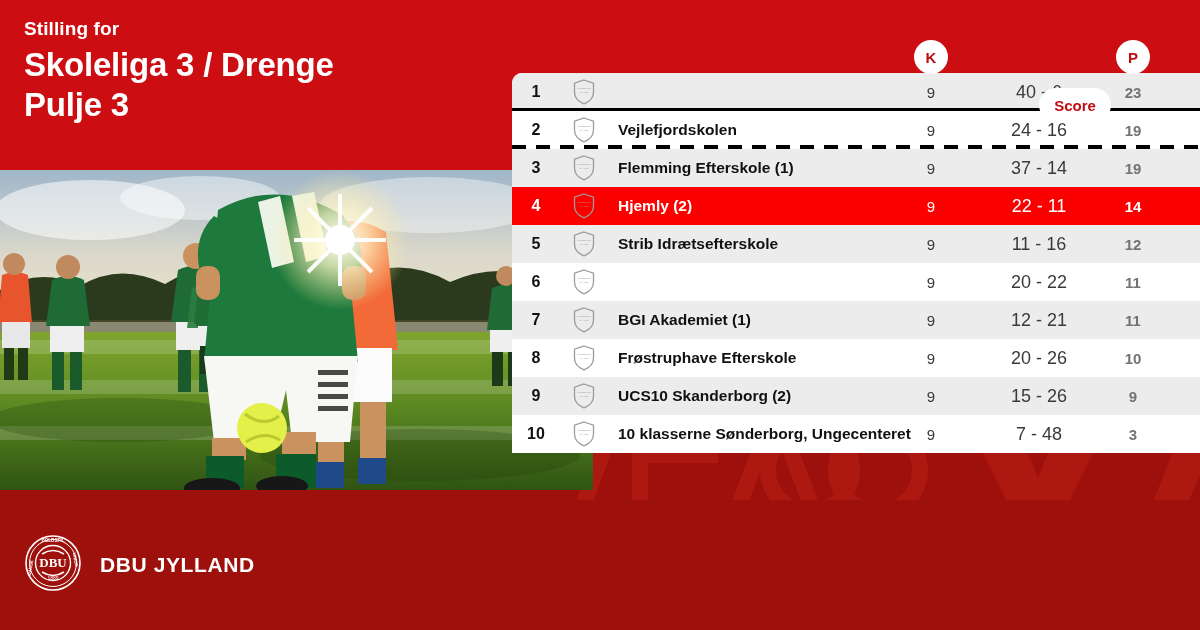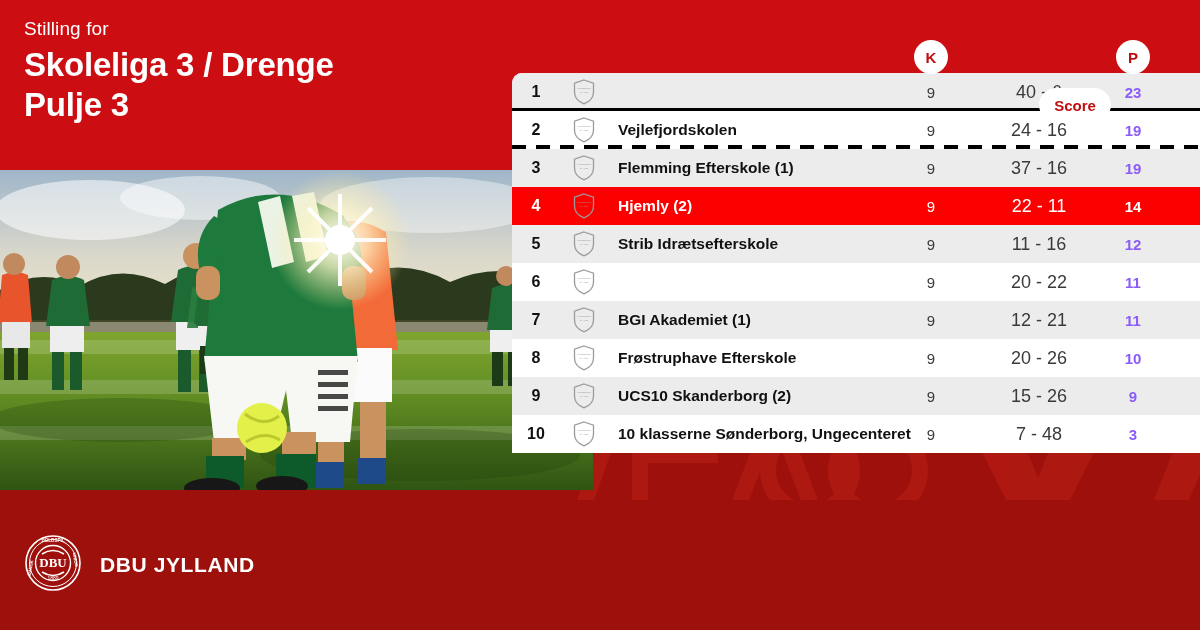--- a/index.html
+++ b/index.html
@@ -38,21 +38,21 @@
     background: #cc0d11;
   }
 
   .title-block {
     position: absolute;
     left: 24px; top: 18px;
     width: 470px;
   }
   .kicker {
     font-size: 19px;
-    font-weight: normal;
+    font-weight: bold;
     color: #ffffff;
     letter-spacing: 0.1px;
     margin-bottom: 5px;
   }
   .title-main {
     font-size: 33px;
     font-weight: bold;
     color: #ffffff;
     line-height: 1.22;
     letter-spacing: -0.2px;
@@ -175,21 +175,21 @@
     color: #3a3a3a;
     white-space: nowrap;
   }
   .c-pts {
     position: absolute;
     left: 604px;
     width: 34px;
     text-align: center;
     font-size: 15px;
     font-weight: bold;
-    color: #8b5cf6;
+    color: #737373;
   }
 
   .row.highlight .c-pos,
   .row.highlight .c-name,
   .row.highlight .c-k,
   .row.highlight .c-score,
   .row.highlight .c-pts { color: #ffffff; }
 
   
   .shield { display:block; }
@@ -411,21 +411,21 @@
         <div class="c-pos">3</div>
         <div class="c-logo">
           <svg class="shield" width="22" height="26" viewBox="0 0 22 26">
             <path d="M11 1 L20.5 4.2 V13 q0 8.2 -9.5 11.8 Q1.5 21.2 1.5 13 V4.2 Z" fill="none" stroke="#9b9b9b" stroke-width="1.3"></path>
             <text x="11" y="10.4" text-anchor="middle" fill="#9b9b9b" font-family="Liberation Sans, sans-serif" font-size="2.5">KLUBLOGO</text>
             <text x="11" y="13.9" text-anchor="middle" fill="#9b9b9b" font-family="Liberation Sans, sans-serif" font-size="2.5">PA VEJ</text>
           </svg>
         </div>
         <div class="c-name">Flemming Efterskole (1)</div>
         <div class="c-k">9</div>
-        <div class="c-score">37 - 16</div>
+        <div class="c-score">37 - 14</div>
         <div class="c-pts">19</div>
       </div>
       <div class="row highlight">
         <div class="c-pos">4</div>
         <div class="c-logo">
           <svg class="shield" width="22" height="26" viewBox="0 0 22 26">
             <path d="M11 1 L20.5 4.2 V13 q0 8.2 -9.5 11.8 Q1.5 21.2 1.5 13 V4.2 Z" fill="none" stroke="#9b9b9b" stroke-width="1.3"></path>
             <text x="11" y="10.4" text-anchor="middle" fill="#9b9b9b" font-family="Liberation Sans, sans-serif" font-size="2.5">KLUBLOGO</text>
             <text x="11" y="13.9" text-anchor="middle" fill="#9b9b9b" font-family="Liberation Sans, sans-serif" font-size="2.5">PA VEJ</text>
           </svg>

